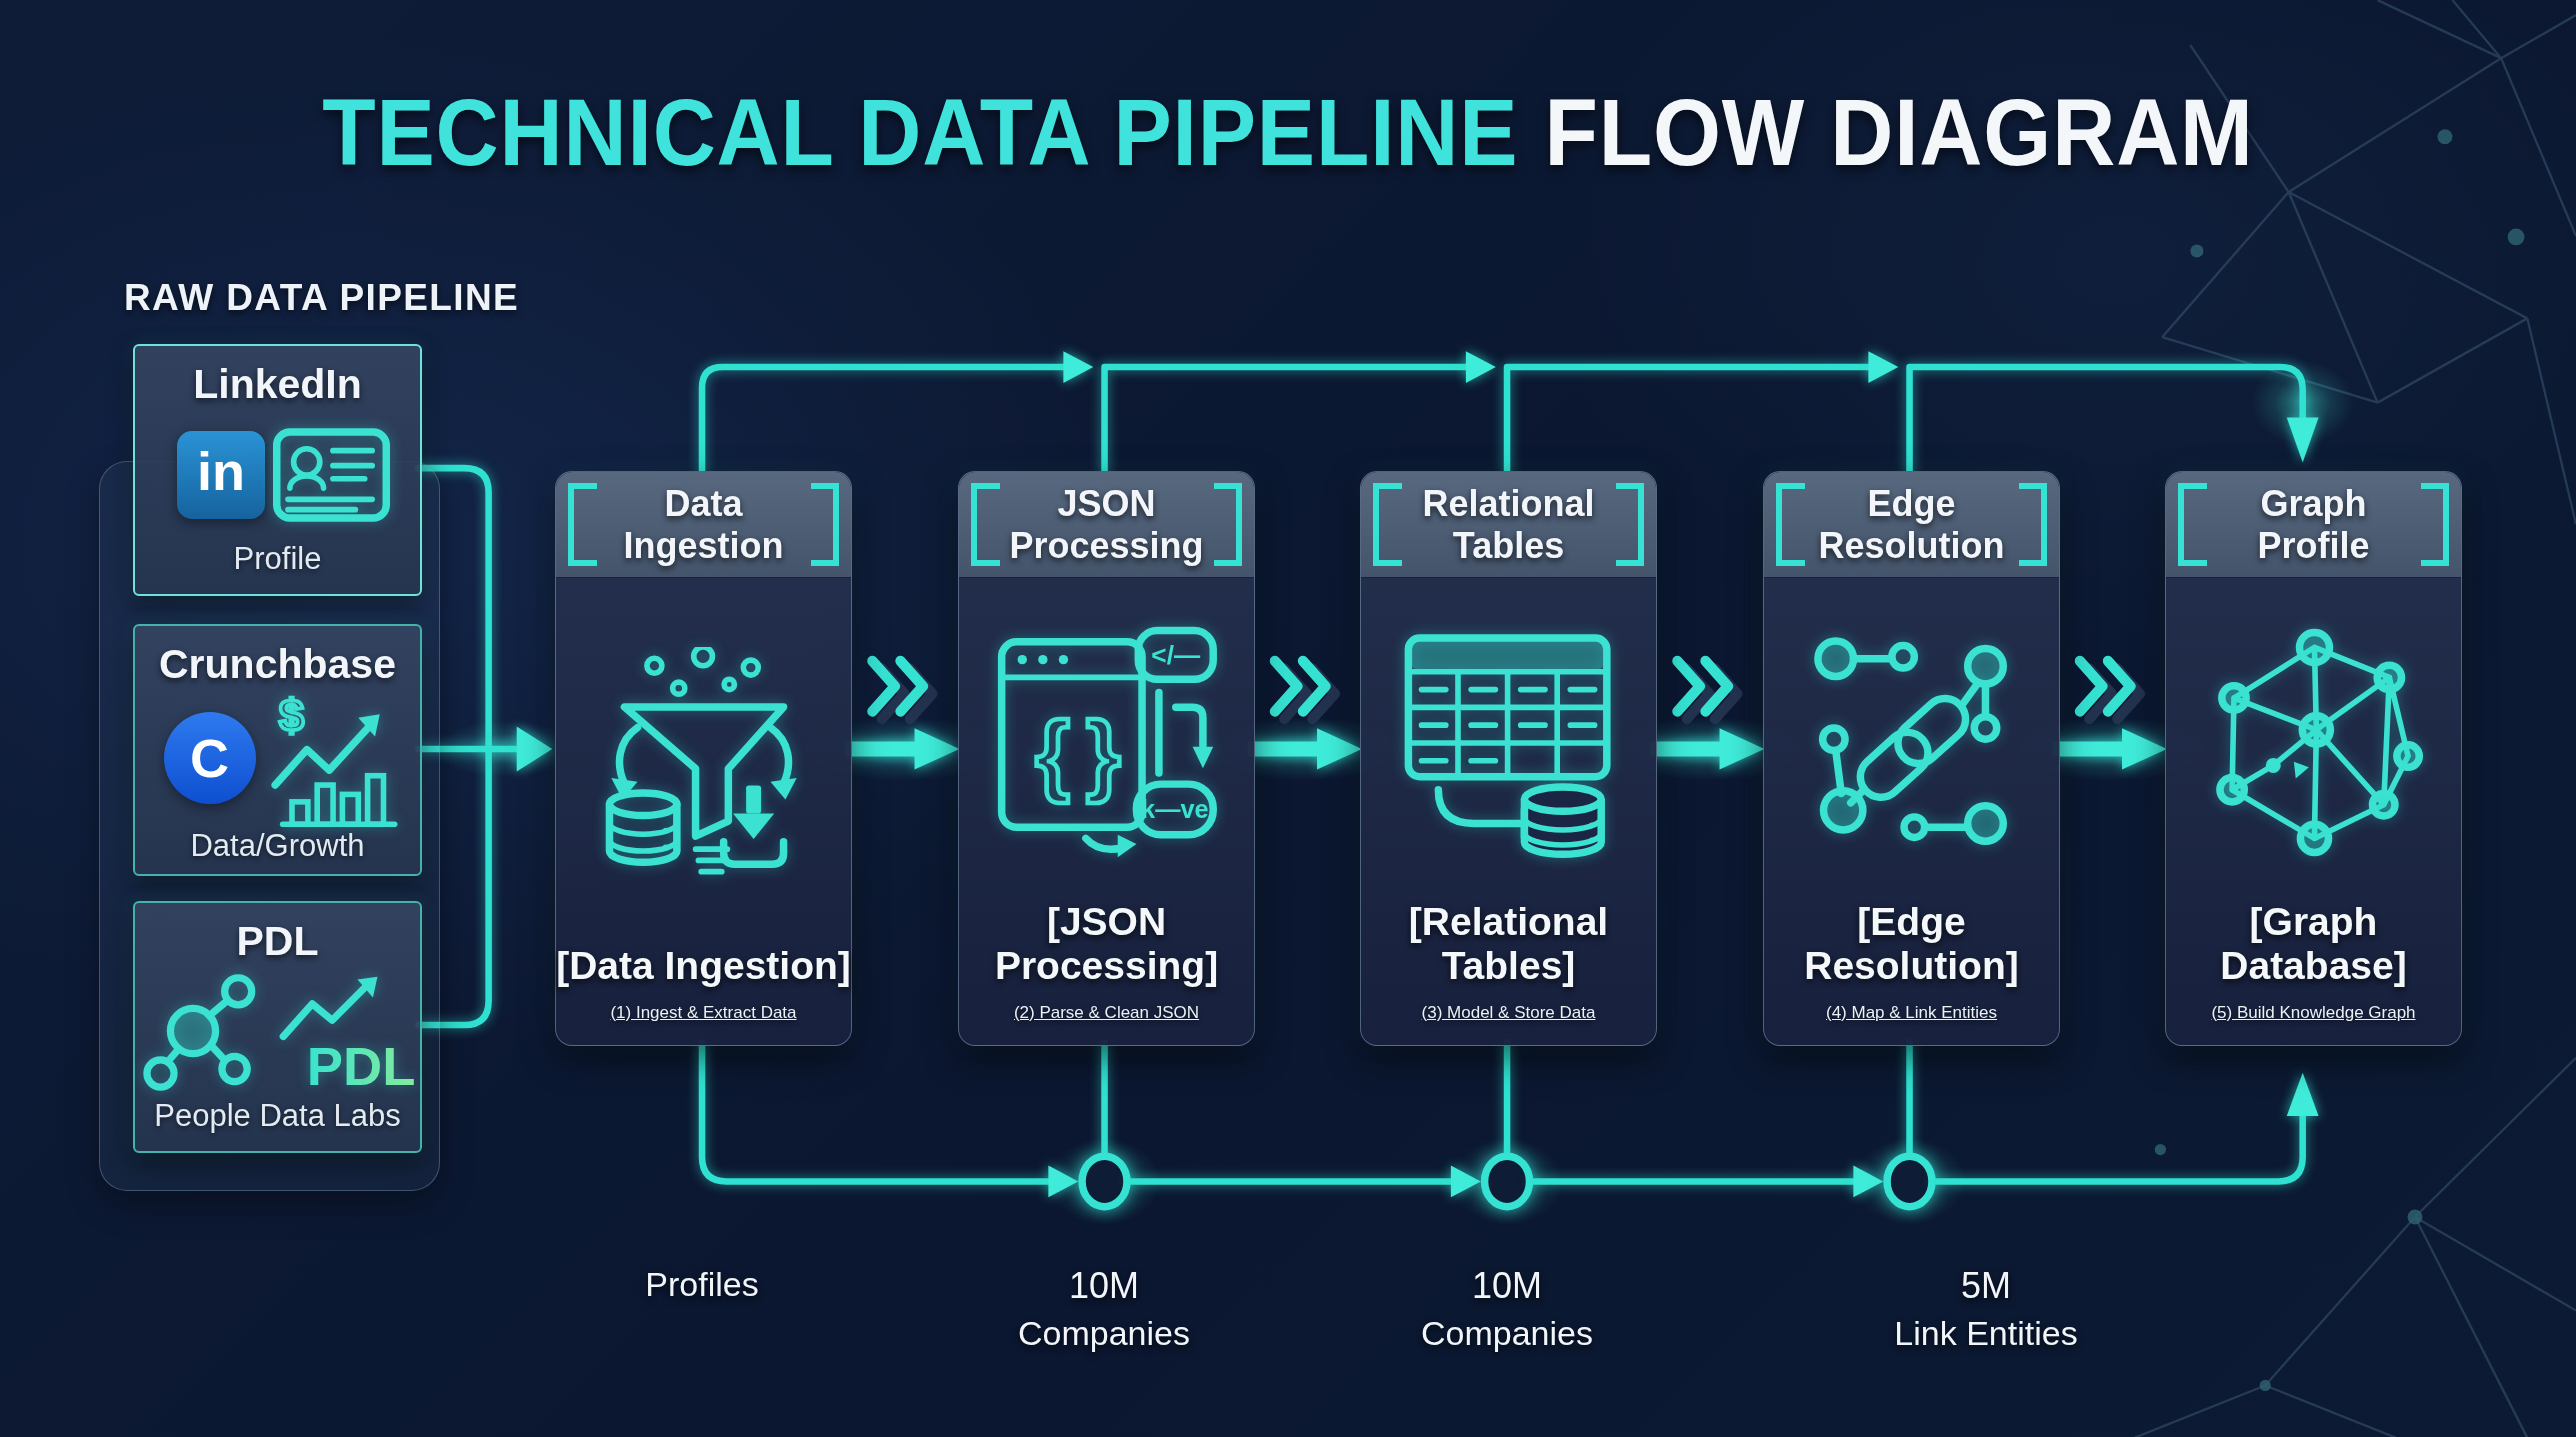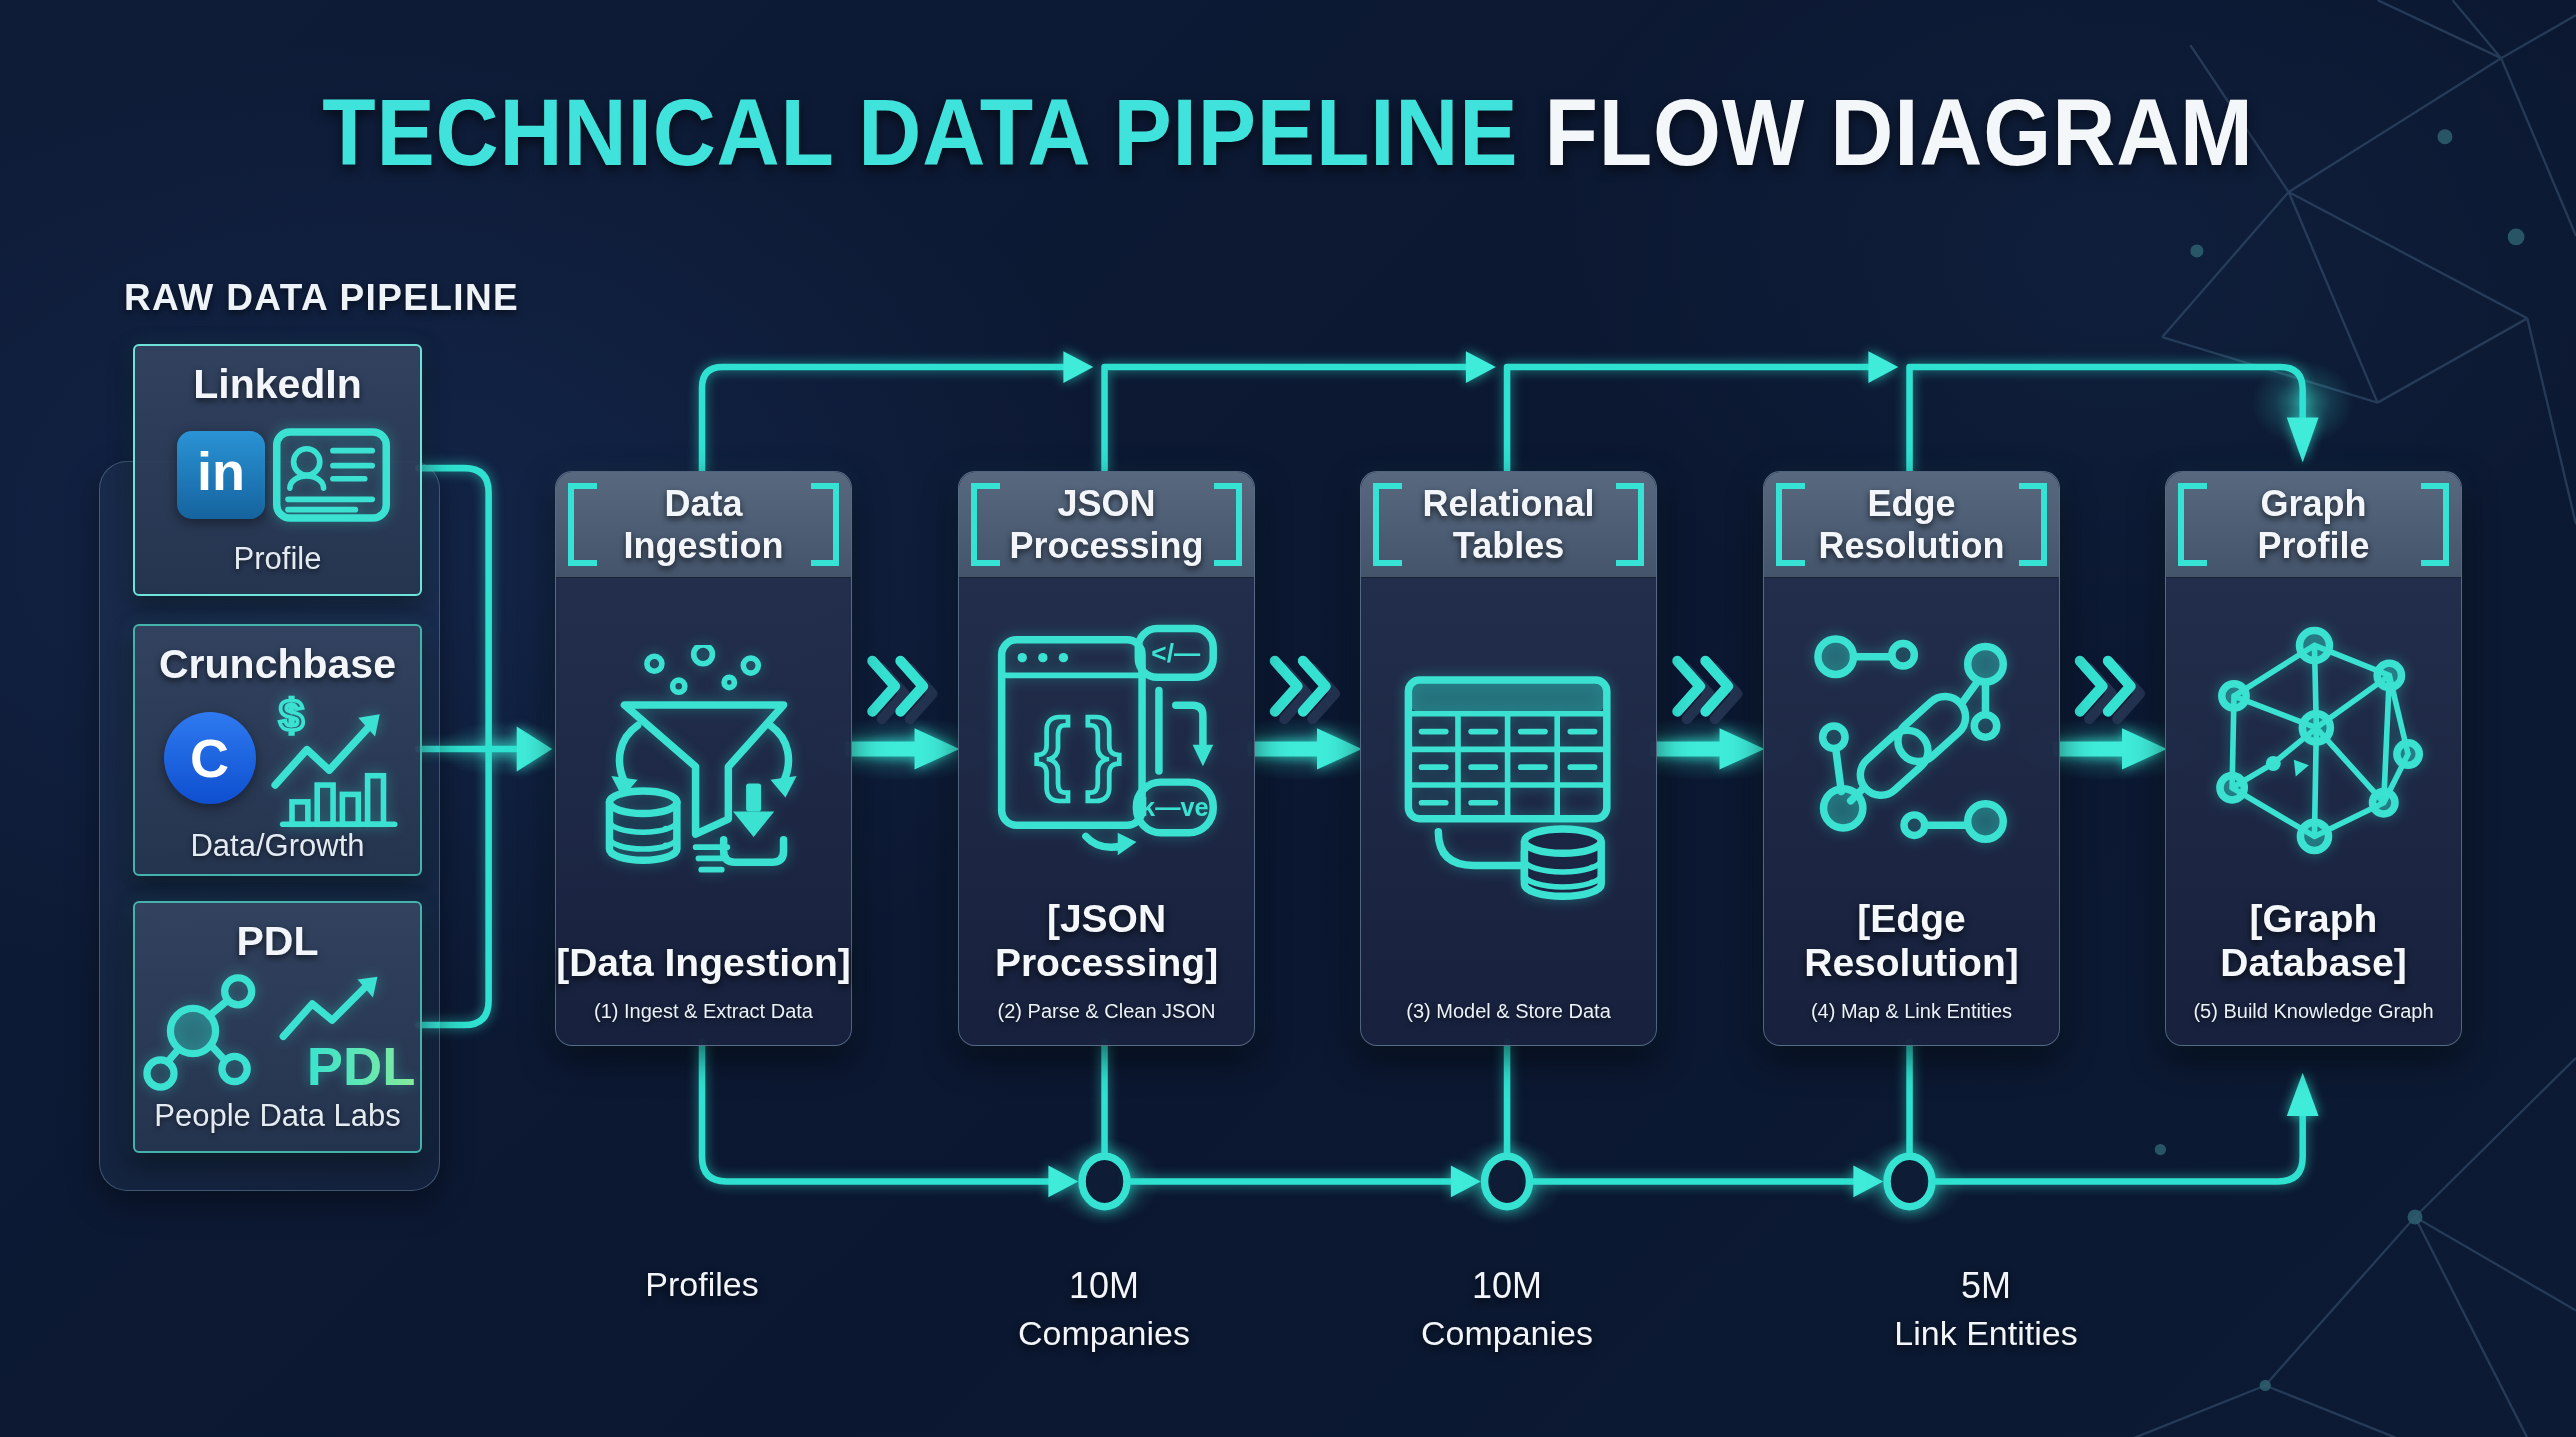--- a/index.html
+++ b/index.html
@@ -53,22 +53,22 @@
     display:flex;align-items:center;justify-content:center;
     border-bottom:1.9px solid rgba(10,18,35,.8);}
   .stage-title{font-size:36px;font-weight:700;line-height:1.15;text-align:center;width:201px;
     text-shadow:0 2.8px 6.6px rgba(0,0,0,.65);}
   .br{position:absolute;top:11.2px;bottom:11.2px;width:22.5px;border:6.6px solid #36E2D4;}
   .br.l{left:12px;border-right:none;}
   .br.r{right:12px;border-left:none;}
   .stage-icon{flex:1;display:flex;align-items:center;justify-content:center;padding-top:5.6px;}
   .stage-label{font-size:39px;font-weight:700;line-height:1.12;text-align:center;color:#F4F8FB;
     text-shadow:0 2.8px 7.5px rgba(0,0,0,.7);}
-  .stage-step{font-size:20px;text-align:center;margin:15px 0 22.5px;color:#EAF1F7;white-space:nowrap;
-    text-shadow:0 1.9px 5.6px rgba(0,0,0,.6);}
+  .stage-step{font-size:17px;text-align:center;margin:15px 0 22.5px;color:#EAF1F7;white-space:nowrap;
+    text-shadow:0 1.9px 5.6px rgba(0,0,0,.6);text-decoration:underline;}
 
   
   .metric{position:absolute;top:1262px;width:318px;text-align:center;font-size:36px;
     line-height:1.35;color:#F2F6FA;text-shadow:0 2.8px 7.5px rgba(0,0,0,.7);}
   .metric .m-label{font-size:34px;}
 
   
   .wire{stroke:#2FE1D0;stroke-width:7;fill:none;stroke-linecap:round;stroke-linejoin:round;
     filter:drop-shadow(0 0 6px rgba(47,226,210,.6));}
   .ah{fill:#3FEBD9;filter:drop-shadow(0 0 6px rgba(47,226,210,.7));}
@@ -341,20 +341,21 @@
         <path class="ic-thin" d="M24,145 H50 M77,145 H103" stroke-width="7"></path>
         <path class="ic" d="M42,176 q0,36 38,36 h52"></path>
         <polygon class="ic-fill" points="130,196 130,228 158,212"></polygon>
         <path class="ic-mask" d="M134,186 v46 a41,13 0 0 0 82,0 v-46"></path>
         <ellipse class="ic-mask" cx="175" cy="186" rx="41" ry="13"></ellipse>
         <path class="ic-thin" d="M134,206 a41,13 0 0 0 82,0 M134,222 a41,13 0 0 0 82,0"></path>
         <circle class="ic-fill" cx="206" cy="214" r="3"></circle>
           <circle class="ic-fill" cx="206" cy="230" r="3"></circle>
       </svg>
     </div>
+    <div class="stage-label">[Relational Tables]</div>
     <div class="stage-step">(3) Model &amp; Store Data</div>
   </div>
 
   <div class="stage" style="left:1763px">
     <div class="stage-head">
       <span class="br l"></span>
       <span class="stage-title">Edge Resolution</span>
       <span class="br r"></span>
     </div>
     <div class="stage-icon">

